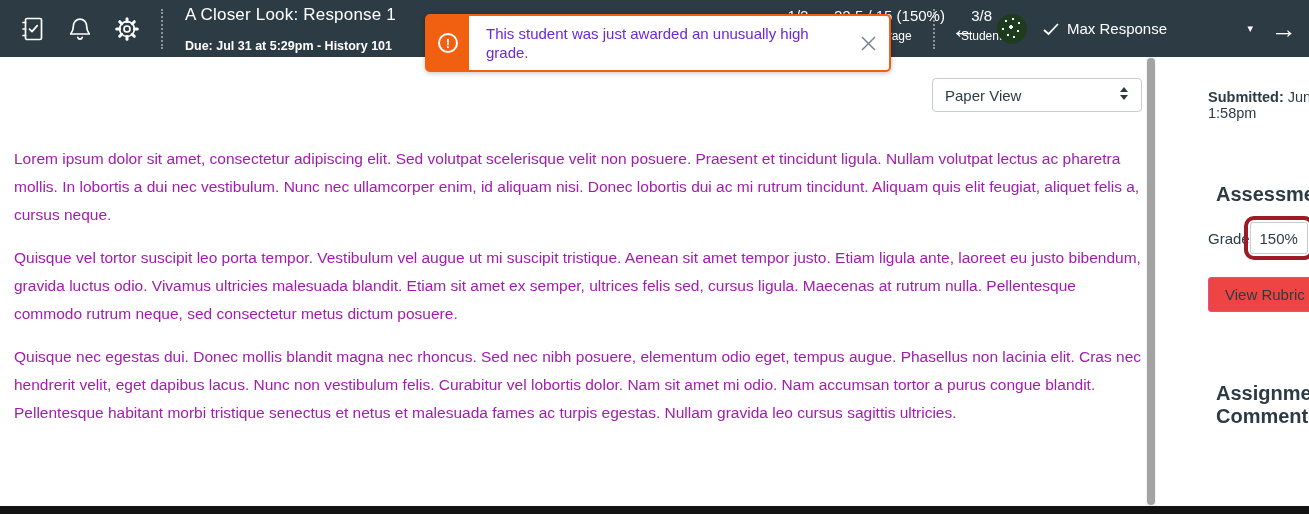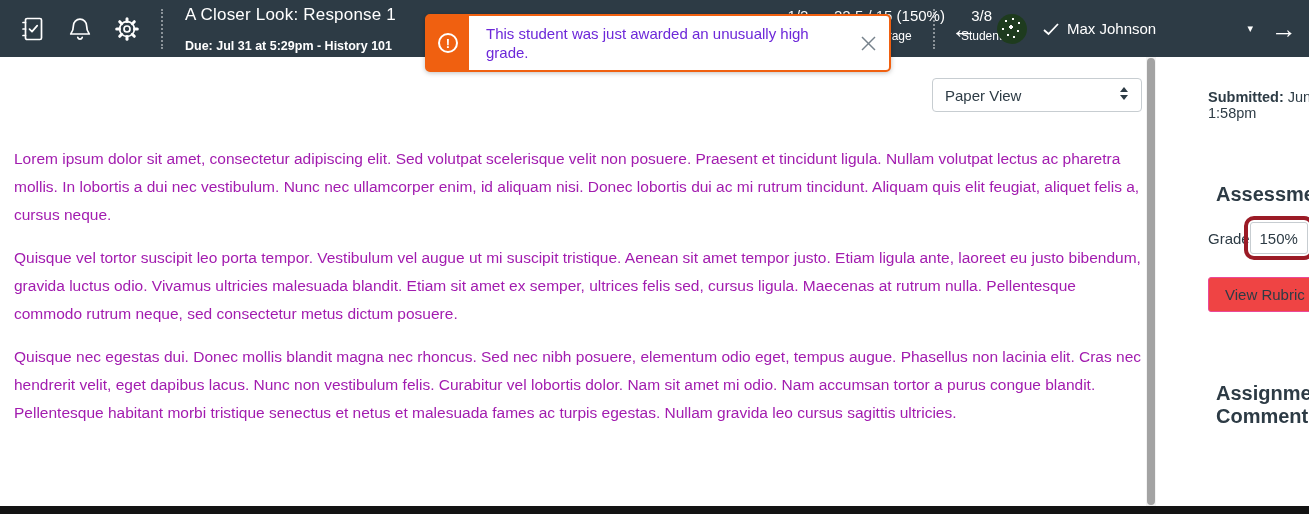--- a/index.html
+++ b/index.html
@@ -142,21 +142,21 @@
     <div class="nav">
       <div class="vdivider"></div>
       <button class="nav-arrow">←</button>
       <div class="avatar"></div>
       <div class="student-select">
         <span class="check-icon">
           <svg width="16" height="14" viewBox="0 0 16 14">
               <polyline points="1,8 5.5,12 15,2" fill="none" stroke="#fff" stroke-width="1.8"></polyline>
             </svg>
         </span>
-        <span class="student-name">Max Johnson</span>
+        <span class="student-name">Max Response</span>
         <span class="caret">▾</span>
       </div>
       <button class="nav-arrow">→</button>
     </div>
   </header>
 
   <div class="toast">
     <div class="toast-orange">
       <span class="warn-circle">!</span>
     </div>

